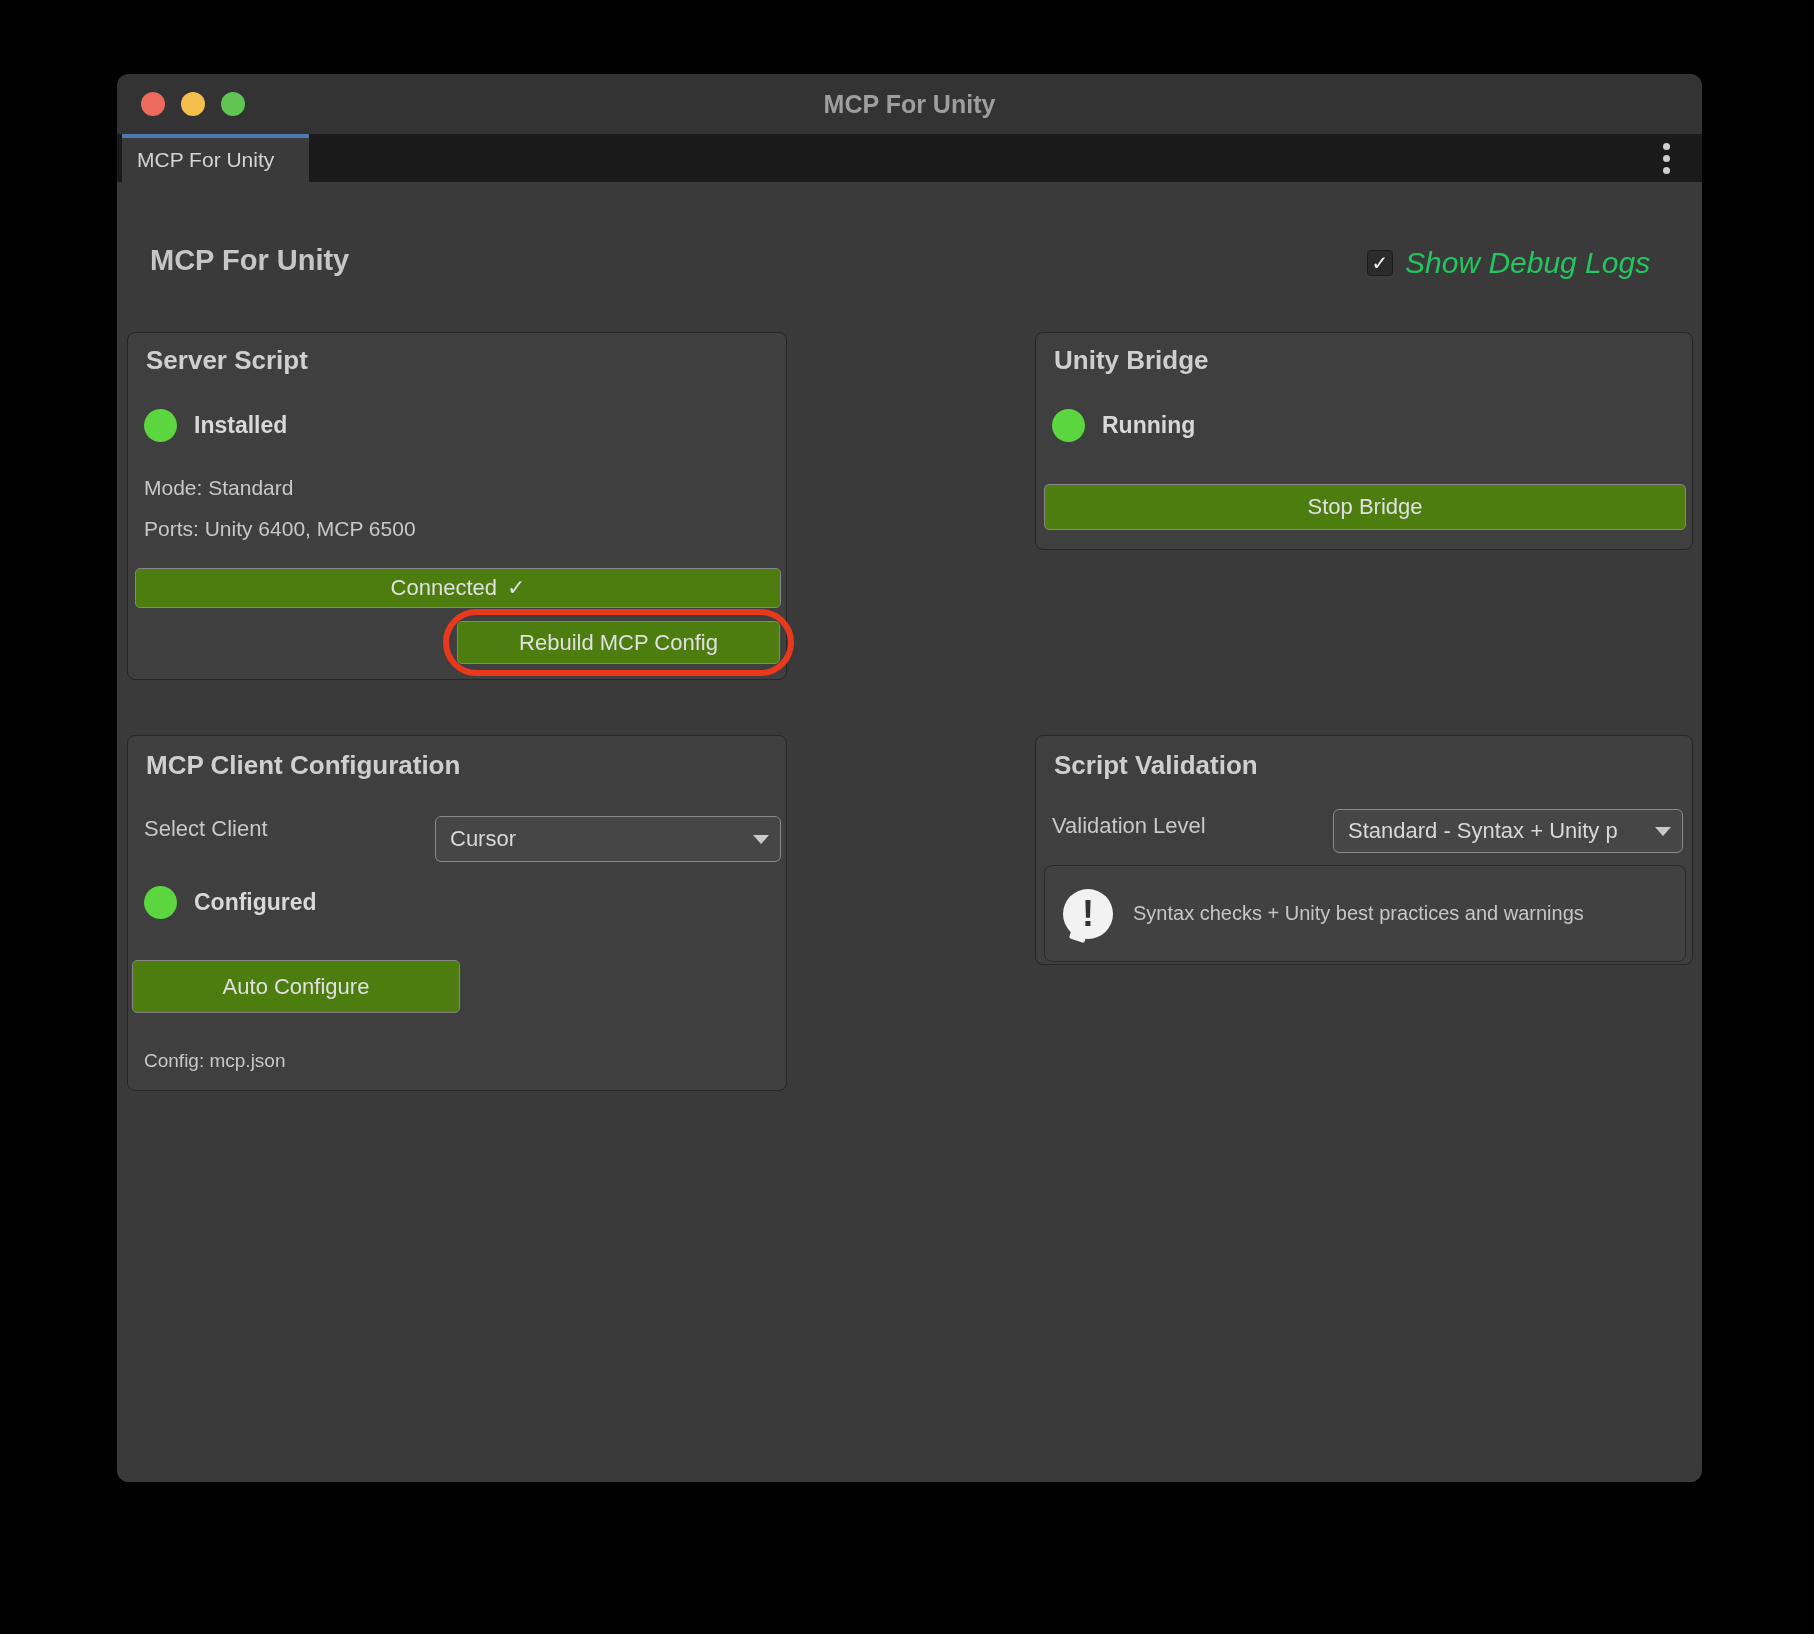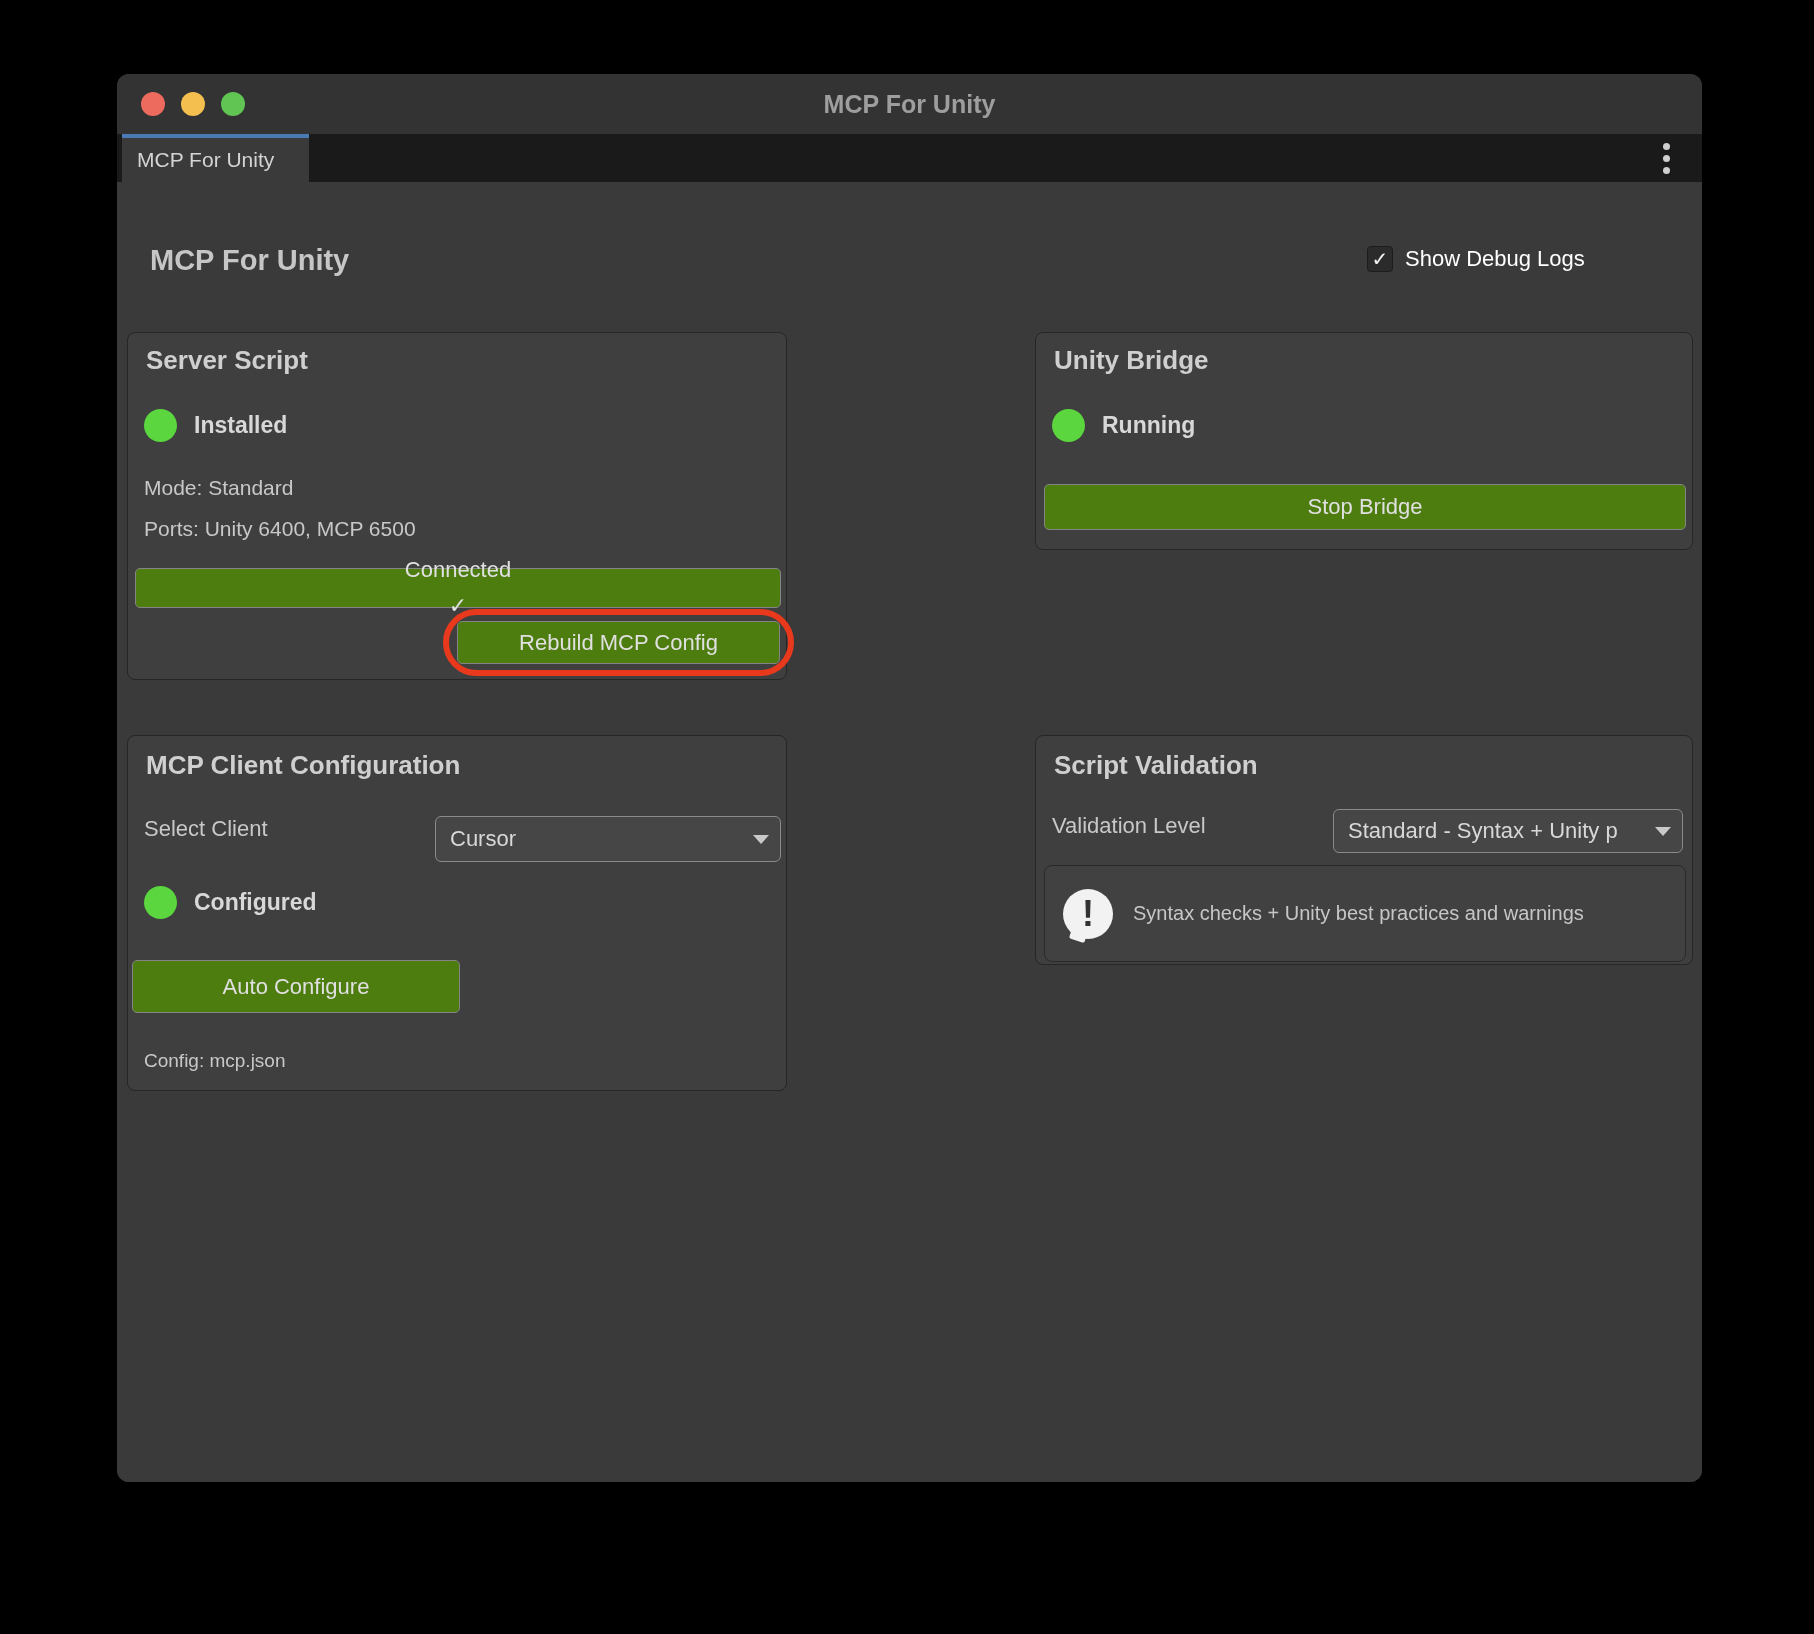--- a/index.html
+++ b/index.html
@@ -35,21 +35,21 @@
   .content { position: relative; height: 1300px; background: #3a3a3a; }
 
   .page-title { position: absolute; left: 33px; top: 62px;
     font-size: 29px; font-weight: bold; color: #c6c6c6; }
 
   .debug-toggle { position: absolute; left: 1250px; top: 64px;
     display: flex; align-items: center; gap: 12px; cursor: pointer; }
   .checkbox { width: 26px; height: 26px; background: #2b2b2b; border: 1px solid #1c1c1c;
     border-radius: 4px; display: flex; align-items: center; justify-content: center;
     color: #f2f2f2; font-size: 20px; font-weight: bold; }
-  .debug-label { font-size: 22px; color: #ffffff; }
+  .debug-label { font-size: 30px; color: #22c55e; font-style: italic; }
 
   
   .panel { position: absolute; background: #3f3f3f; border: 1px solid #262626;
     border-radius: 8px; }
   #panel-server      { left: 10px;  top: 150px; width: 660px; height: 348px; }
   #panel-bridge      { left: 918px; top: 150px; width: 658px; height: 218px; }
   #panel-client      { left: 10px;  top: 553px; width: 660px; height: 356px; }
   #panel-validation  { left: 918px; top: 553px; width: 658px; height: 230px; }
 
   .panel-title { position: absolute; left: 18px; top: 12px;
@@ -128,21 +128,21 @@
     </div>
 
     <div class="panel" id="panel-server">
       <div class="panel-title">Server Script</div>
       <div class="status-row" style="top:76px;">
         <div class="status-dot"></div>
         <div class="status-label">Installed</div>
       </div>
       <div class="text-line" style="top:143px;">Mode: Standard</div>
       <div class="text-line" style="top:184px;">Ports: Unity 6400, MCP 6500</div>
-      <div class="btn" style="left:7px; top:235px; width:646px; height:40px;flex-direction:column;">
+      <div class="btn" style="left:7px; top:235px; width:646px; height:40px;">
         <span>Connected</span>
         <span class="check">✓</span>
       </div>
       <div class="btn" style="left:329px; top:288px; width:323px; height:43px;">
         <span>Rebuild MCP Config</span>
       </div>
       <div class="annotation"></div>
     </div>
 
     <div class="panel" id="panel-bridge">

